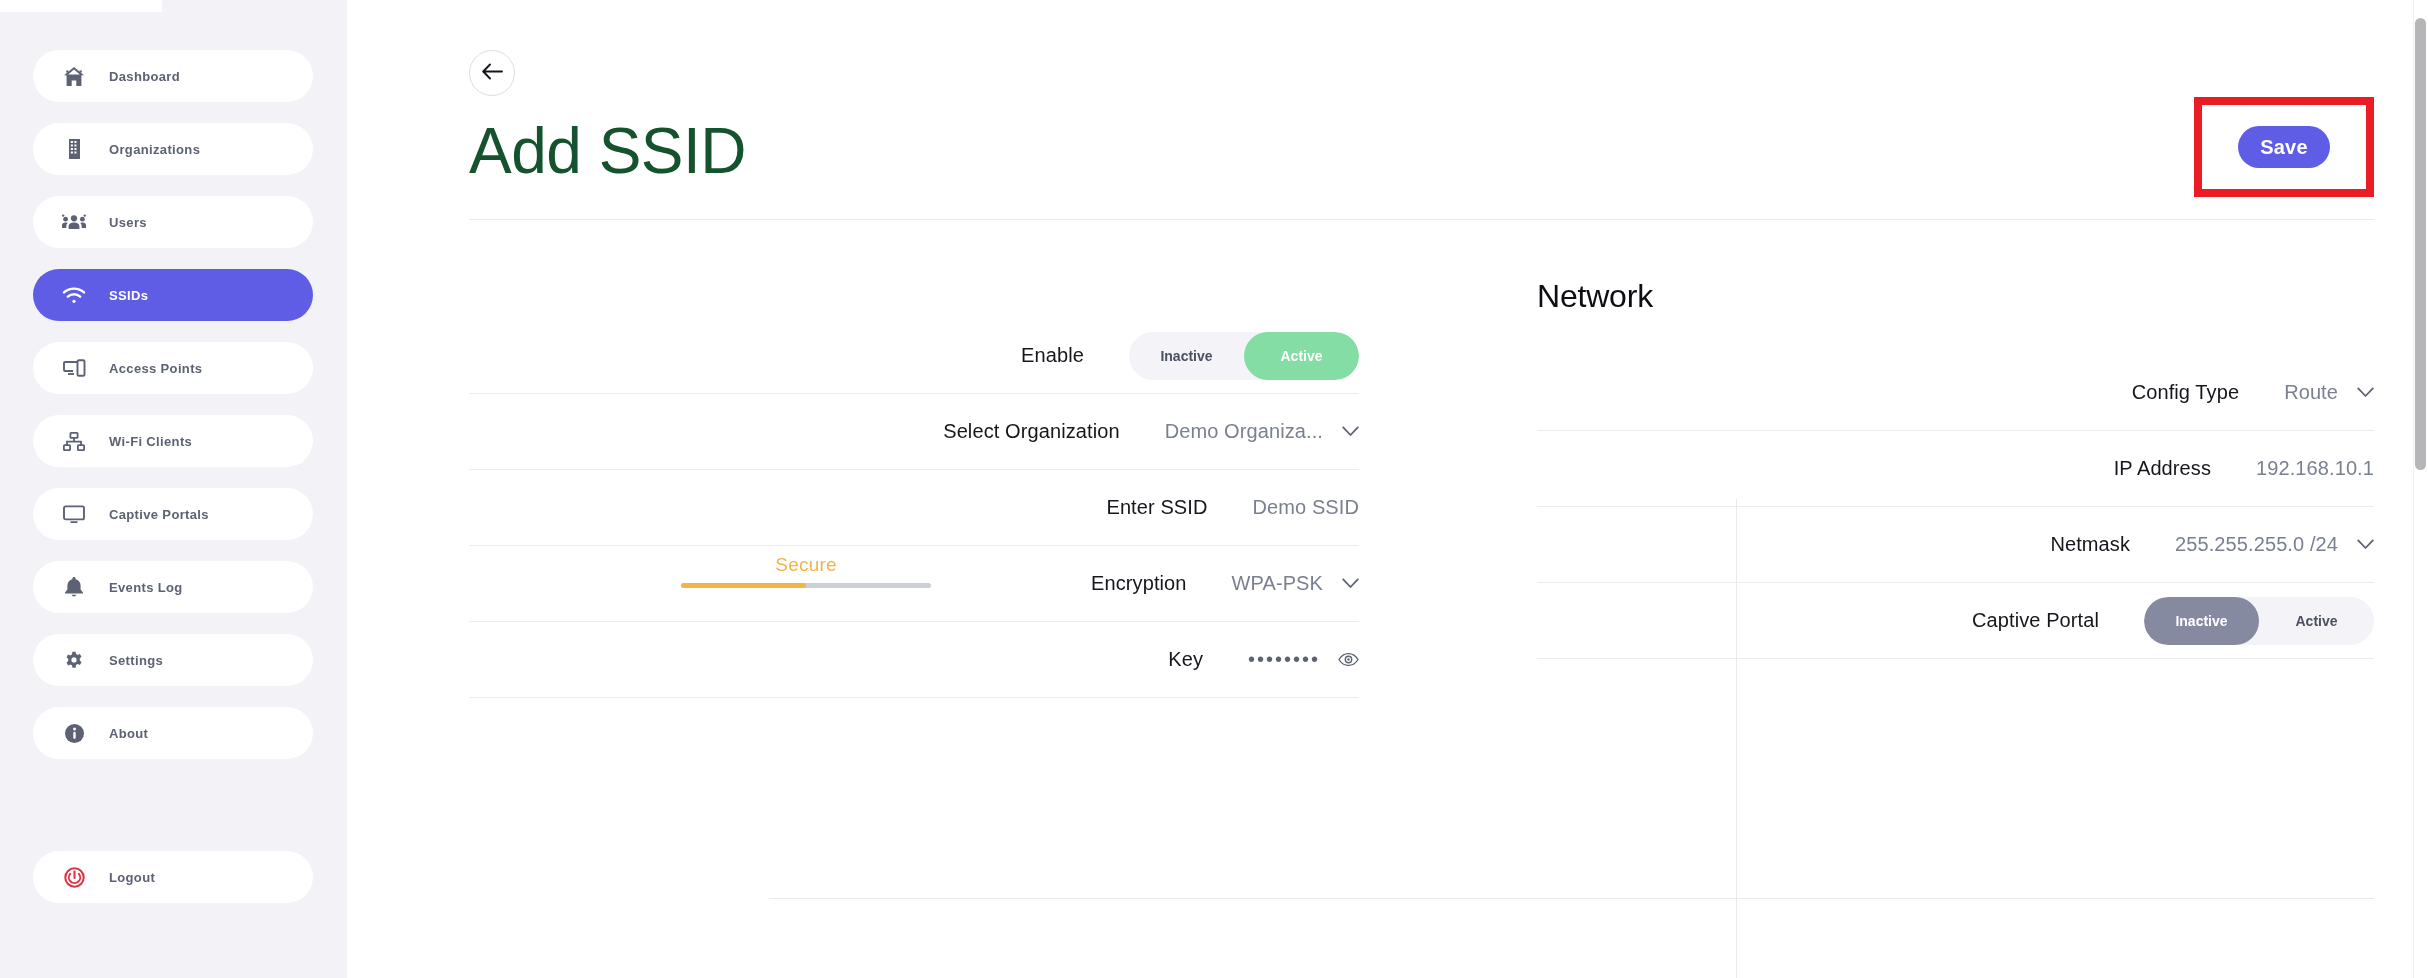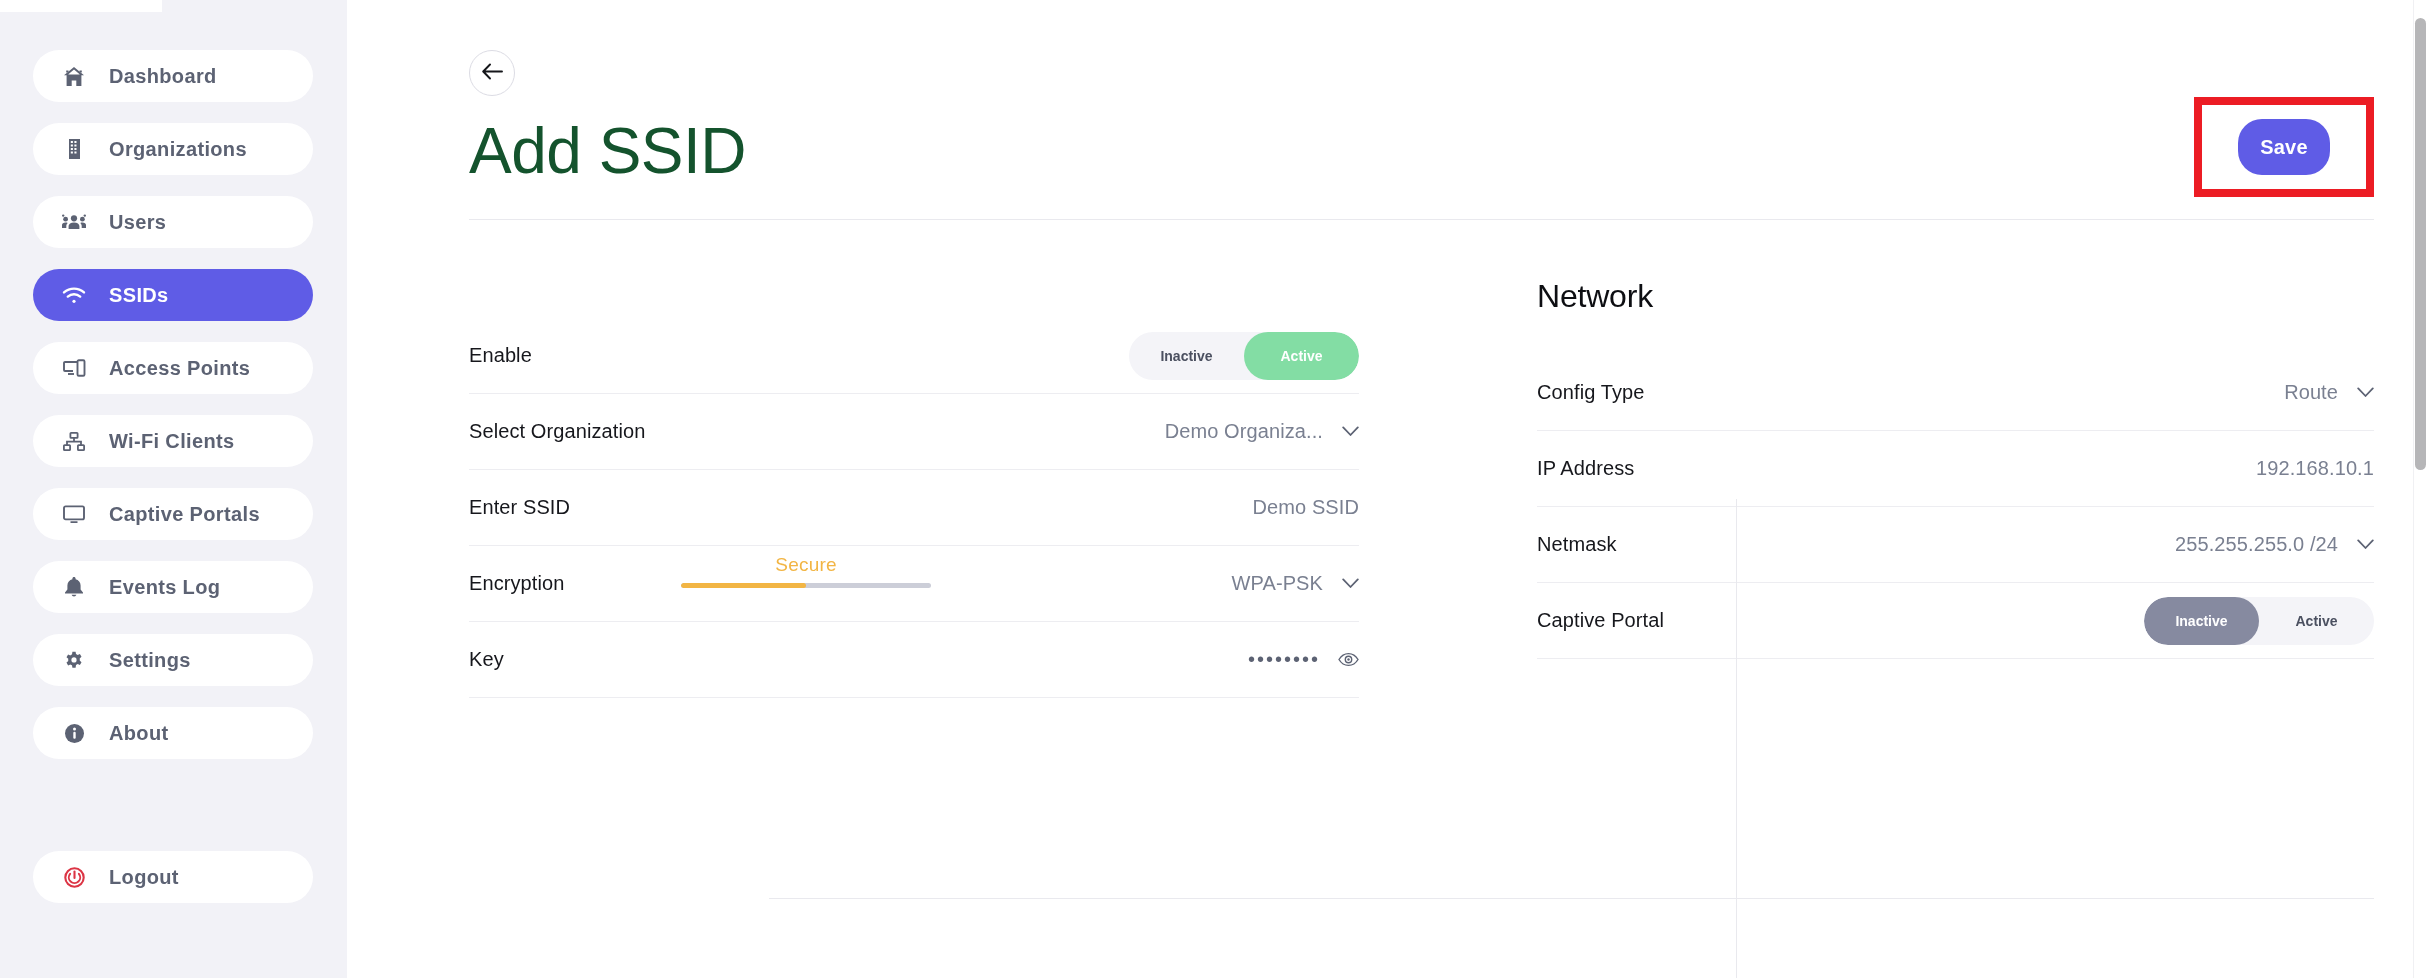--- a/index.html
+++ b/index.html
@@ -62,21 +62,21 @@
     height: 22px;
     display: flex;
     align-items: center;
     justify-content: center;
     color: #5c6273;
   }
   .nav-item.active .nav-ico { color: #ffffff; }
   .nav-ico svg { display: block; }
   .nav-label {
     margin-left: 22px;
-    font-size: 20px;
+    font-size: 13px;
     letter-spacing: 0.35px;
     color: #5c6273;
     font-weight: 600;
   }
   .nav-item.active .nav-label { color: #ffffff; }
   .nav-spacer { height: 50px; }
   .nav-item.logout .nav-ico { color: #dc3545; }
   .nav-item.logout .nav-label { color: #5c6273; }
 
   
@@ -126,21 +126,21 @@
     width: 180px;
     height: 100px;
     border: 8px solid #ec1c24;
     background: transparent;
     display: flex;
     align-items: center;
     justify-content: center;
   }
   .save-btn {
     width: 92px;
-    height: 56px;
+    height: 42px;
     border-radius: 24px;
     background: #5f5ce6;
     color: #ffffff;
     font-size: 20px;
     font-weight: 700;
     border: none;
     cursor: pointer;
     letter-spacing: 0.2px;
     font-family: "Liberation Sans", sans-serif;
   }
@@ -176,22 +176,23 @@
     font-weight: 400;
     color: #0d0e12;
     letter-spacing: -0.2px;
   }
   .rows { margin-top: 40px; }
   .row {
     position: relative;
     min-height: 76px;
     display: flex;
     align-items: center;
-    justify-content: space-between;
+    justify-content: flex-end;
     border-bottom: 1px solid #ededf1;
+    gap: 45px;
   }
   .row-label {
     font-size: 20px;
     color: #16171c;
     font-weight: 400;
     letter-spacing: 0.1px;
   }
   .row-right {
     display: flex;
     align-items: center;

